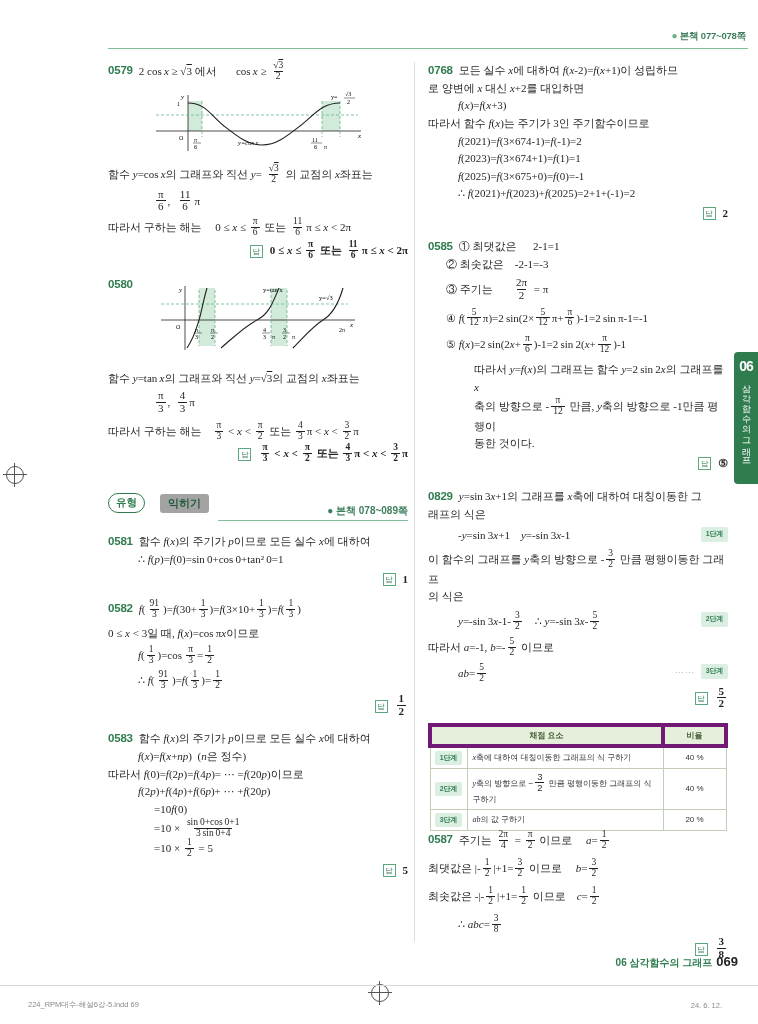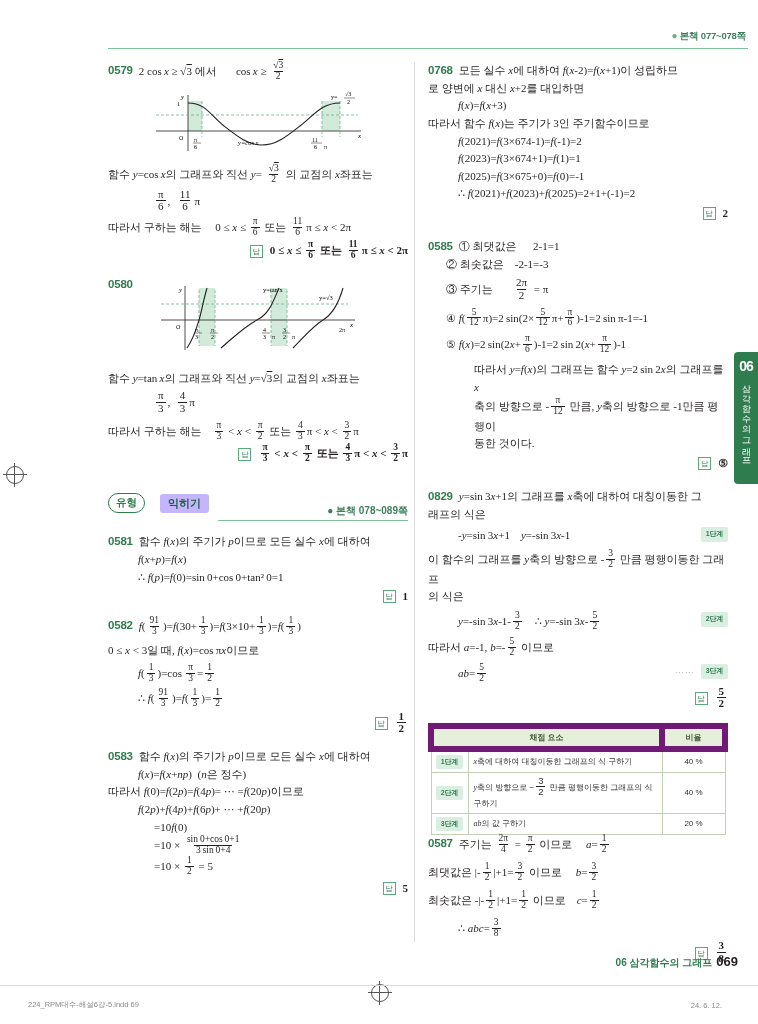--- a/index.html
+++ b/index.html
@@ -74,32 +74,32 @@
     position:relative;margin:28px 0 14px 0;height:26px;
   }
   .sh-badge{
     position:absolute;left:0;top:0;
     border:1px solid #2f7d4f;border-radius:11px;
     padding:2px 7px;font-size:10.5px;font-weight:bold;color:#2f7d4f;
     font-family:"Liberation Sans",sans-serif;background:#fff;
   }
   .sh-badge2{
     position:absolute;left:52px;top:1px;
-    background:#c4b5fd;border-radius:3px;padding:2px 8px;font-size:11px;font-weight:bold;
+    background:#a3a3a3;border-radius:3px;padding:2px 8px;font-size:11px;font-weight:bold;
     color:#1f5c3a;font-family:"Liberation Sans",sans-serif;
   }
   .sh-rule{position:absolute;left:110px;right:0;top:27px;height:1px;background:#7fbf9a;}
   .sh-ref{position:absolute;right:0;top:11px;font-size:10px;font-weight:bold;color:#3d7f5c;
           font-family:"Liberation Sans",sans-serif;}
 
   
   .rubric{width:100%;border-collapse:collapse;margin-top:10px;font-size:8px;
           font-family:"Liberation Sans",sans-serif;}
   .rubric th{
-    background:#e6efdc;border:6px solid #701a75;color:#3f5c33;font-weight:bold;
+    background:#e6efdc;border:4px solid #701a75;color:#3f5c33;font-weight:bold;
     padding:3px 0;font-size:8px;
   }
   .rubric td{border:1px solid #c3cfb5;padding:4px 5px;color:#333;margin-left:48px;}
   .rubric td.ratio{text-align:center;width:52px;}
   .rubric td.stepcell{width:32px;text-align:center;padding:3px 2px;}
 
   
   .side-tab{
     position:absolute;right:0;top:352px;width:24px;height:132px;
     background:#2f7d4f;border-radius:4px 0 0 4px;color:#fff;
@@ -353,21 +353,20 @@
       <span class="sh-badge2">익히기</span>
       <span class="sh-ref">● 본책 078~089쪽</span>
       <span class="sh-rule"></span>
     </div>
 
     <div class="prob">
       <div class="row">
         <span class="qnum">0581</span>
         <span class="txt">함수 <em>f</em>(<em>x</em>)의 주기가 <em>p</em>이므로 모든 실수 <em>x</em>에 대하여</span>
       </div>
-      <div class="txt ind"><em>f</em>(<em>x</em>+<em>p</em>)=<em>f</em>(<em>x</em>)</div>
       <div class="txt ind">∴ <em>f</em>(<em>p</em>)=<em>f</em>(0)=sin 0+cos 0+tan² 0=1</div>
       <div class="ans">
         <span class="ansbox"></span>
         <span class="ansval">1</span>
       </div>
     </div>
 
     <div class="prob">
       <div class="row">
         <span class="qnum">0582</span>

